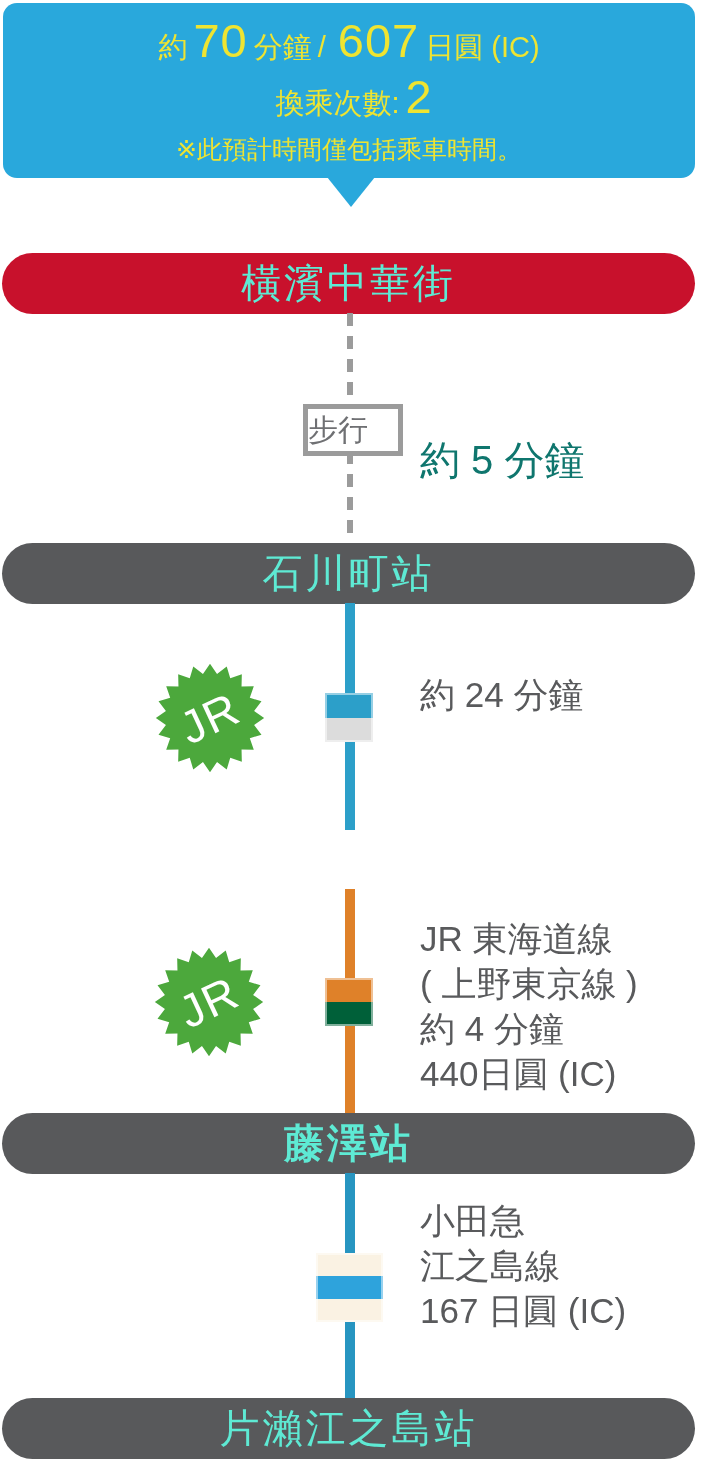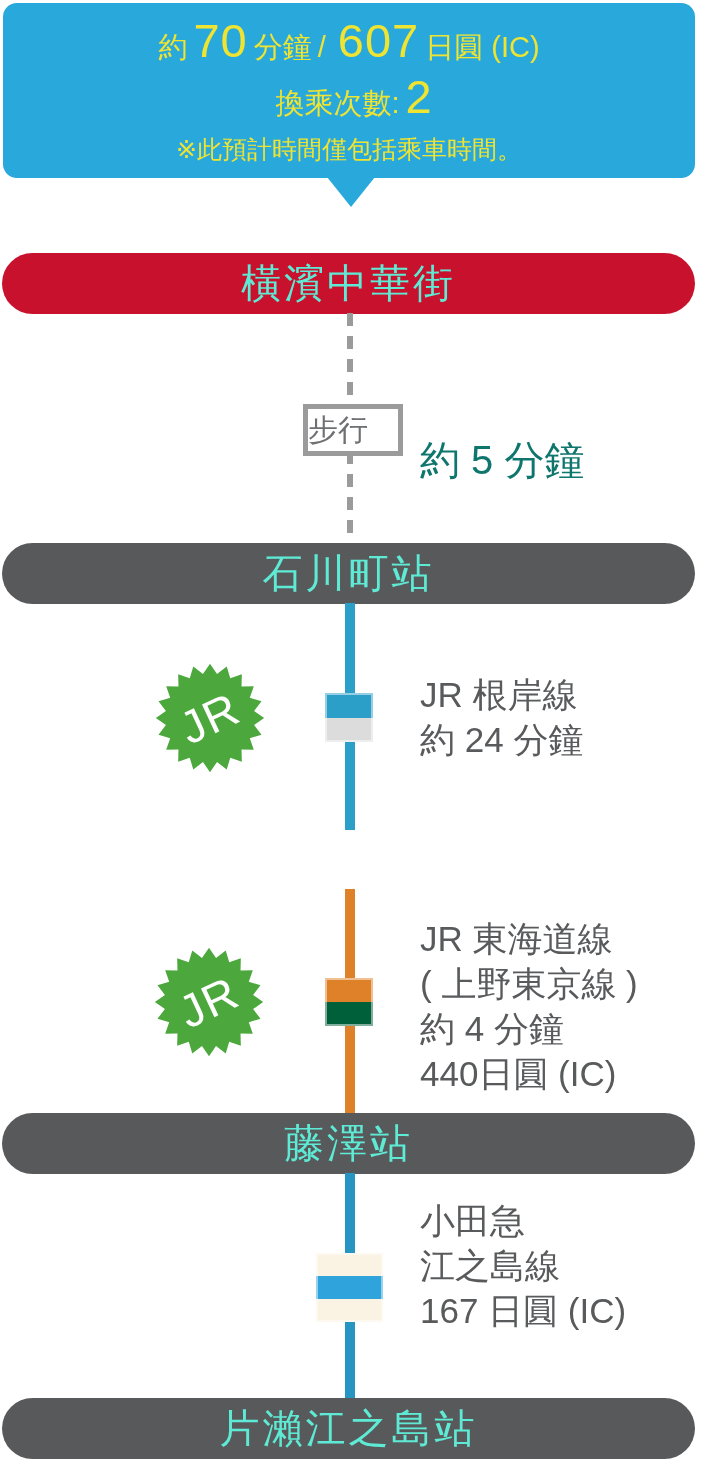--- a/index.html
+++ b/index.html
@@ -21,21 +21,21 @@
   .c-note{ font-size:25px; margin-top:9px; }
   .c-row2{ margin-top:4px;margin-left:16px; }
 
   
   .pill{ position:absolute; left:2px; width:693px; height:61px; border-radius:31px;
          color:#5eead4; font-size:40px; font-weight:500; letter-spacing:3px;
          display:flex; align-items:center; justify-content:center; }
   .pill-origin{ top:253px; background:#C8112C; }
   .pill-s1{ top:543px; background:#58595B; }
   .pill-s2{ top:829px; background:#58595B; }
-  .pill-s3{ top:1113px; background:#58595B; }
+  .pill-s3{ top:1113px; background:#58595B;font-weight:bold; }
   .pill-s4{ top:1398px; background:#58595B; }
 
   
   .dash-line{ position:absolute; left:347px; top:313px; width:6px; height:232px;
       background:repeating-linear-gradient(to bottom,#9B9B9B 0 13px,transparent 13px 23px); }
   .walk-box{ position:absolute; left:303px; top:404px; width:100px; height:52px;
       background:#ffffff; border:5px solid #9B9B9B; color:#6F7073; font-size:30px;
       display:flex; align-items:center; justify-content:flex-start; z-index:2; }
   .walk-info{ position:absolute; left:420px; top:433px; font-size:40px; color:#0f766e; }
 
@@ -108,21 +108,20 @@
     <svg viewBox="0 0 120 120">
         <polygon class="star" fill="#4CA83C" points="60.0,3.0 67.4,13.6 77.6,5.8 81.3,18.1 93.5,13.9 93.2,26.8 106.1,26.5 101.9,38.7 114.2,42.4 106.4,52.6 117.0,60.0 106.4,67.4 114.2,77.6 101.9,81.3 106.1,93.5 93.2,93.2 93.5,106.1 81.3,101.9 77.6,114.2 67.4,106.4 60.0,117.0 52.6,106.4 42.4,114.2 38.7,101.9 26.5,106.1 26.8,93.2 13.9,93.5 18.1,81.3 5.8,77.6 13.6,67.4 3.0,60.0 13.6,52.6 5.8,42.4 18.1,38.7 13.9,26.5 26.8,26.8 26.5,13.9 38.7,18.1 42.4,5.8 52.6,13.6"></polygon>
       </svg>
     <div class="jr-label">JR</div>
   </div>
   <div class="marker m1">
     <div class="band" style="background: rgb(44, 159, 201);"></div>
     <div class="band" style="background: rgb(220, 220, 220);"></div>
   </div>
   <div class="info info1">
-    <div>JR 根岸線</div>
     <div>約 24 分鐘</div>
   </div>
 
 
   <div class="rline rl2" style="background: rgb(223, 129, 41);"></div>
   <div class="badge badge2">
     <svg viewBox="0 0 120 120">
         <polygon class="star" fill="#4CA83C" points="60.0,3.0 67.4,13.6 77.6,5.8 81.3,18.1 93.5,13.9 93.2,26.8 106.1,26.5 101.9,38.7 114.2,42.4 106.4,52.6 117.0,60.0 106.4,67.4 114.2,77.6 101.9,81.3 106.1,93.5 93.2,93.2 93.5,106.1 81.3,101.9 77.6,114.2 67.4,106.4 60.0,117.0 52.6,106.4 42.4,114.2 38.7,101.9 26.5,106.1 26.8,93.2 13.9,93.5 18.1,81.3 5.8,77.6 13.6,67.4 3.0,60.0 13.6,52.6 5.8,42.4 18.1,38.7 13.9,26.5 26.8,26.8 26.5,13.9 38.7,18.1 42.4,5.8 52.6,13.6"></polygon>
       </svg>
     <div class="jr-label">JR</div>

